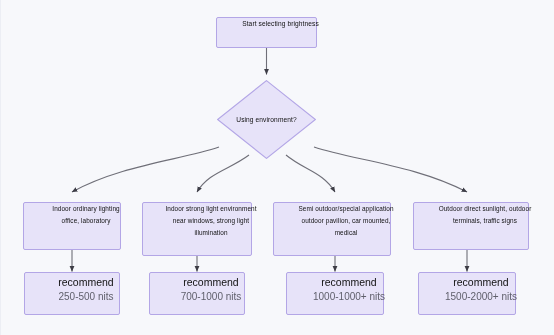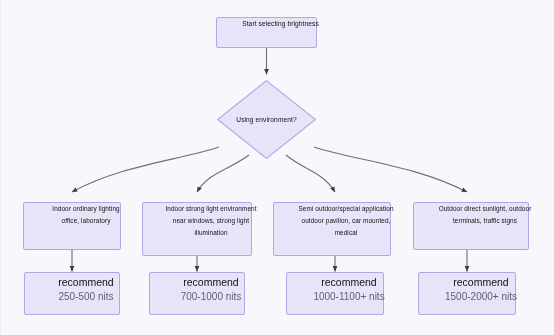--- a/index.html
+++ b/index.html
@@ -152,21 +152,21 @@
     <span class="rec-value">700-1000 nits</span>
   </div>
 
   <div class="node" style="left:272px; top:202px; width:118px; height:54px;">
     <span class="line">Semi outdoor/special application</span>
     <span class="line">outdoor pavilion, car mounted,</span>
     <span class="line">medical</span>
   </div>
   <div class="node rec-node" style="left:285px; top:272px; width:98px; height:43px;">
     <span class="rec-title">recommend</span>
-    <span class="rec-value">1000-1100+ nits</span>
+    <span class="rec-value">1000-1000+ nits</span>
   </div>
 
   <div class="node" style="left:412px; top:202px; width:116px; height:48px;">
     <span class="line">Outdoor direct sunlight, outdoor</span>
     <span class="line">terminals, traffic signs</span>
   </div>
   <div class="node rec-node" style="left:417px; top:272px; width:98px; height:43px;">
     <span class="rec-title">recommend</span>
     <span class="rec-value">1500-2000+ nits</span>
   </div>

